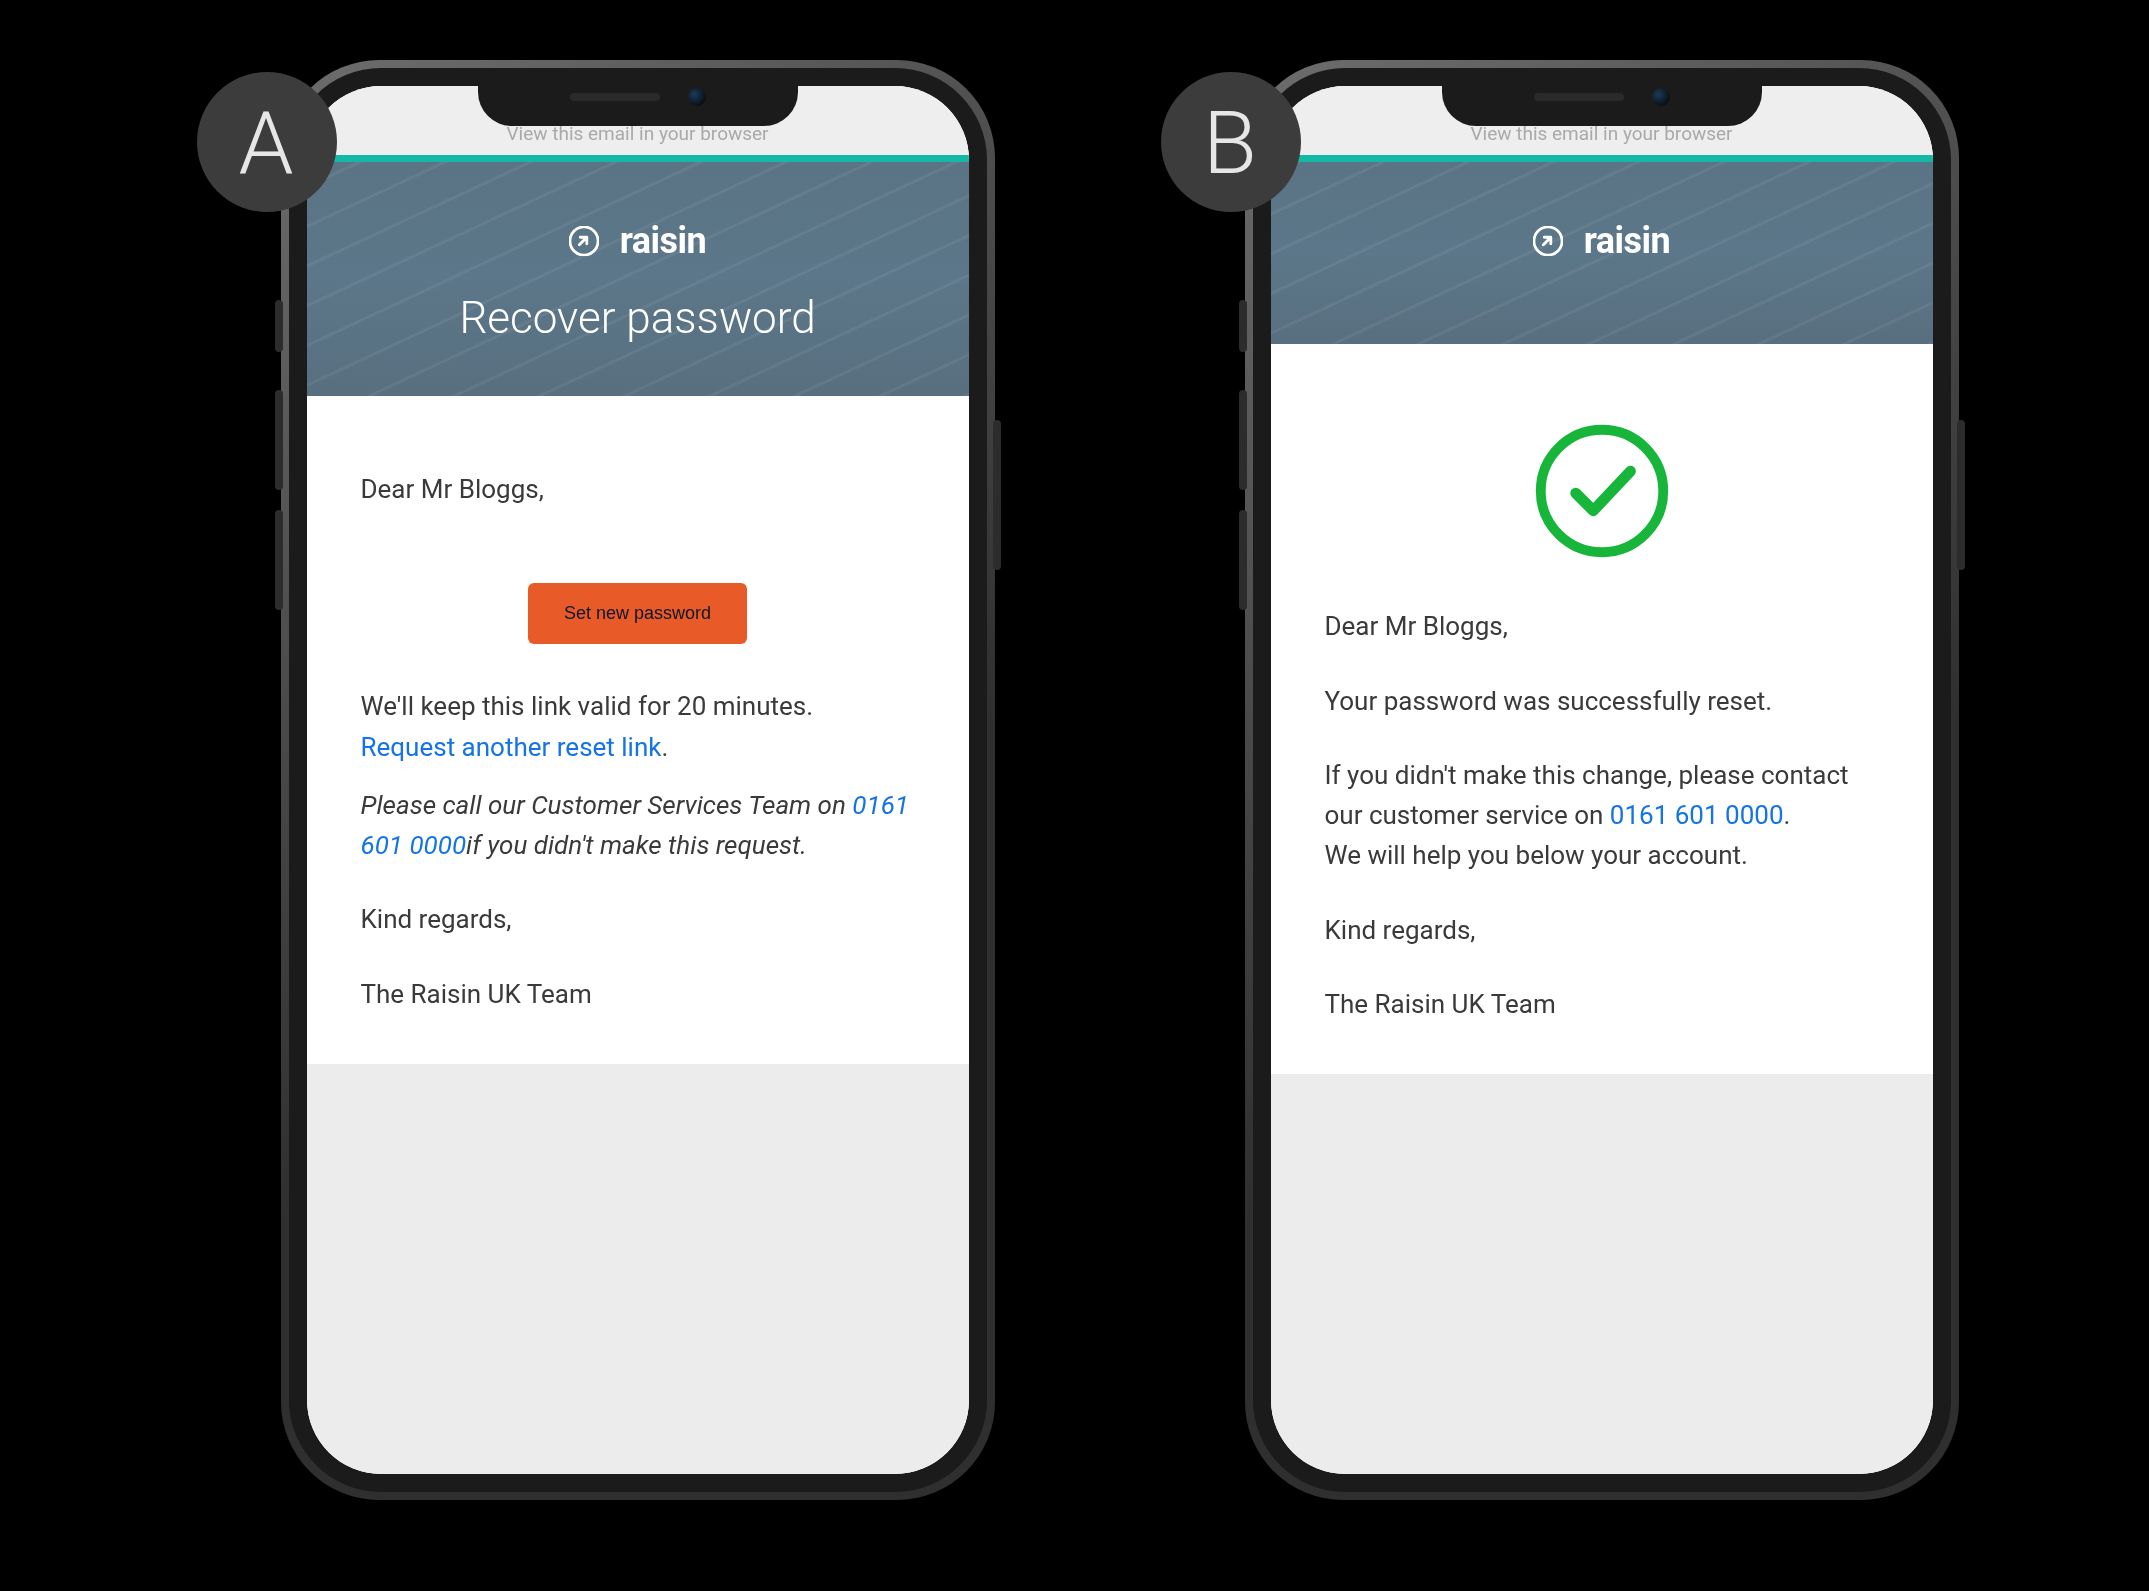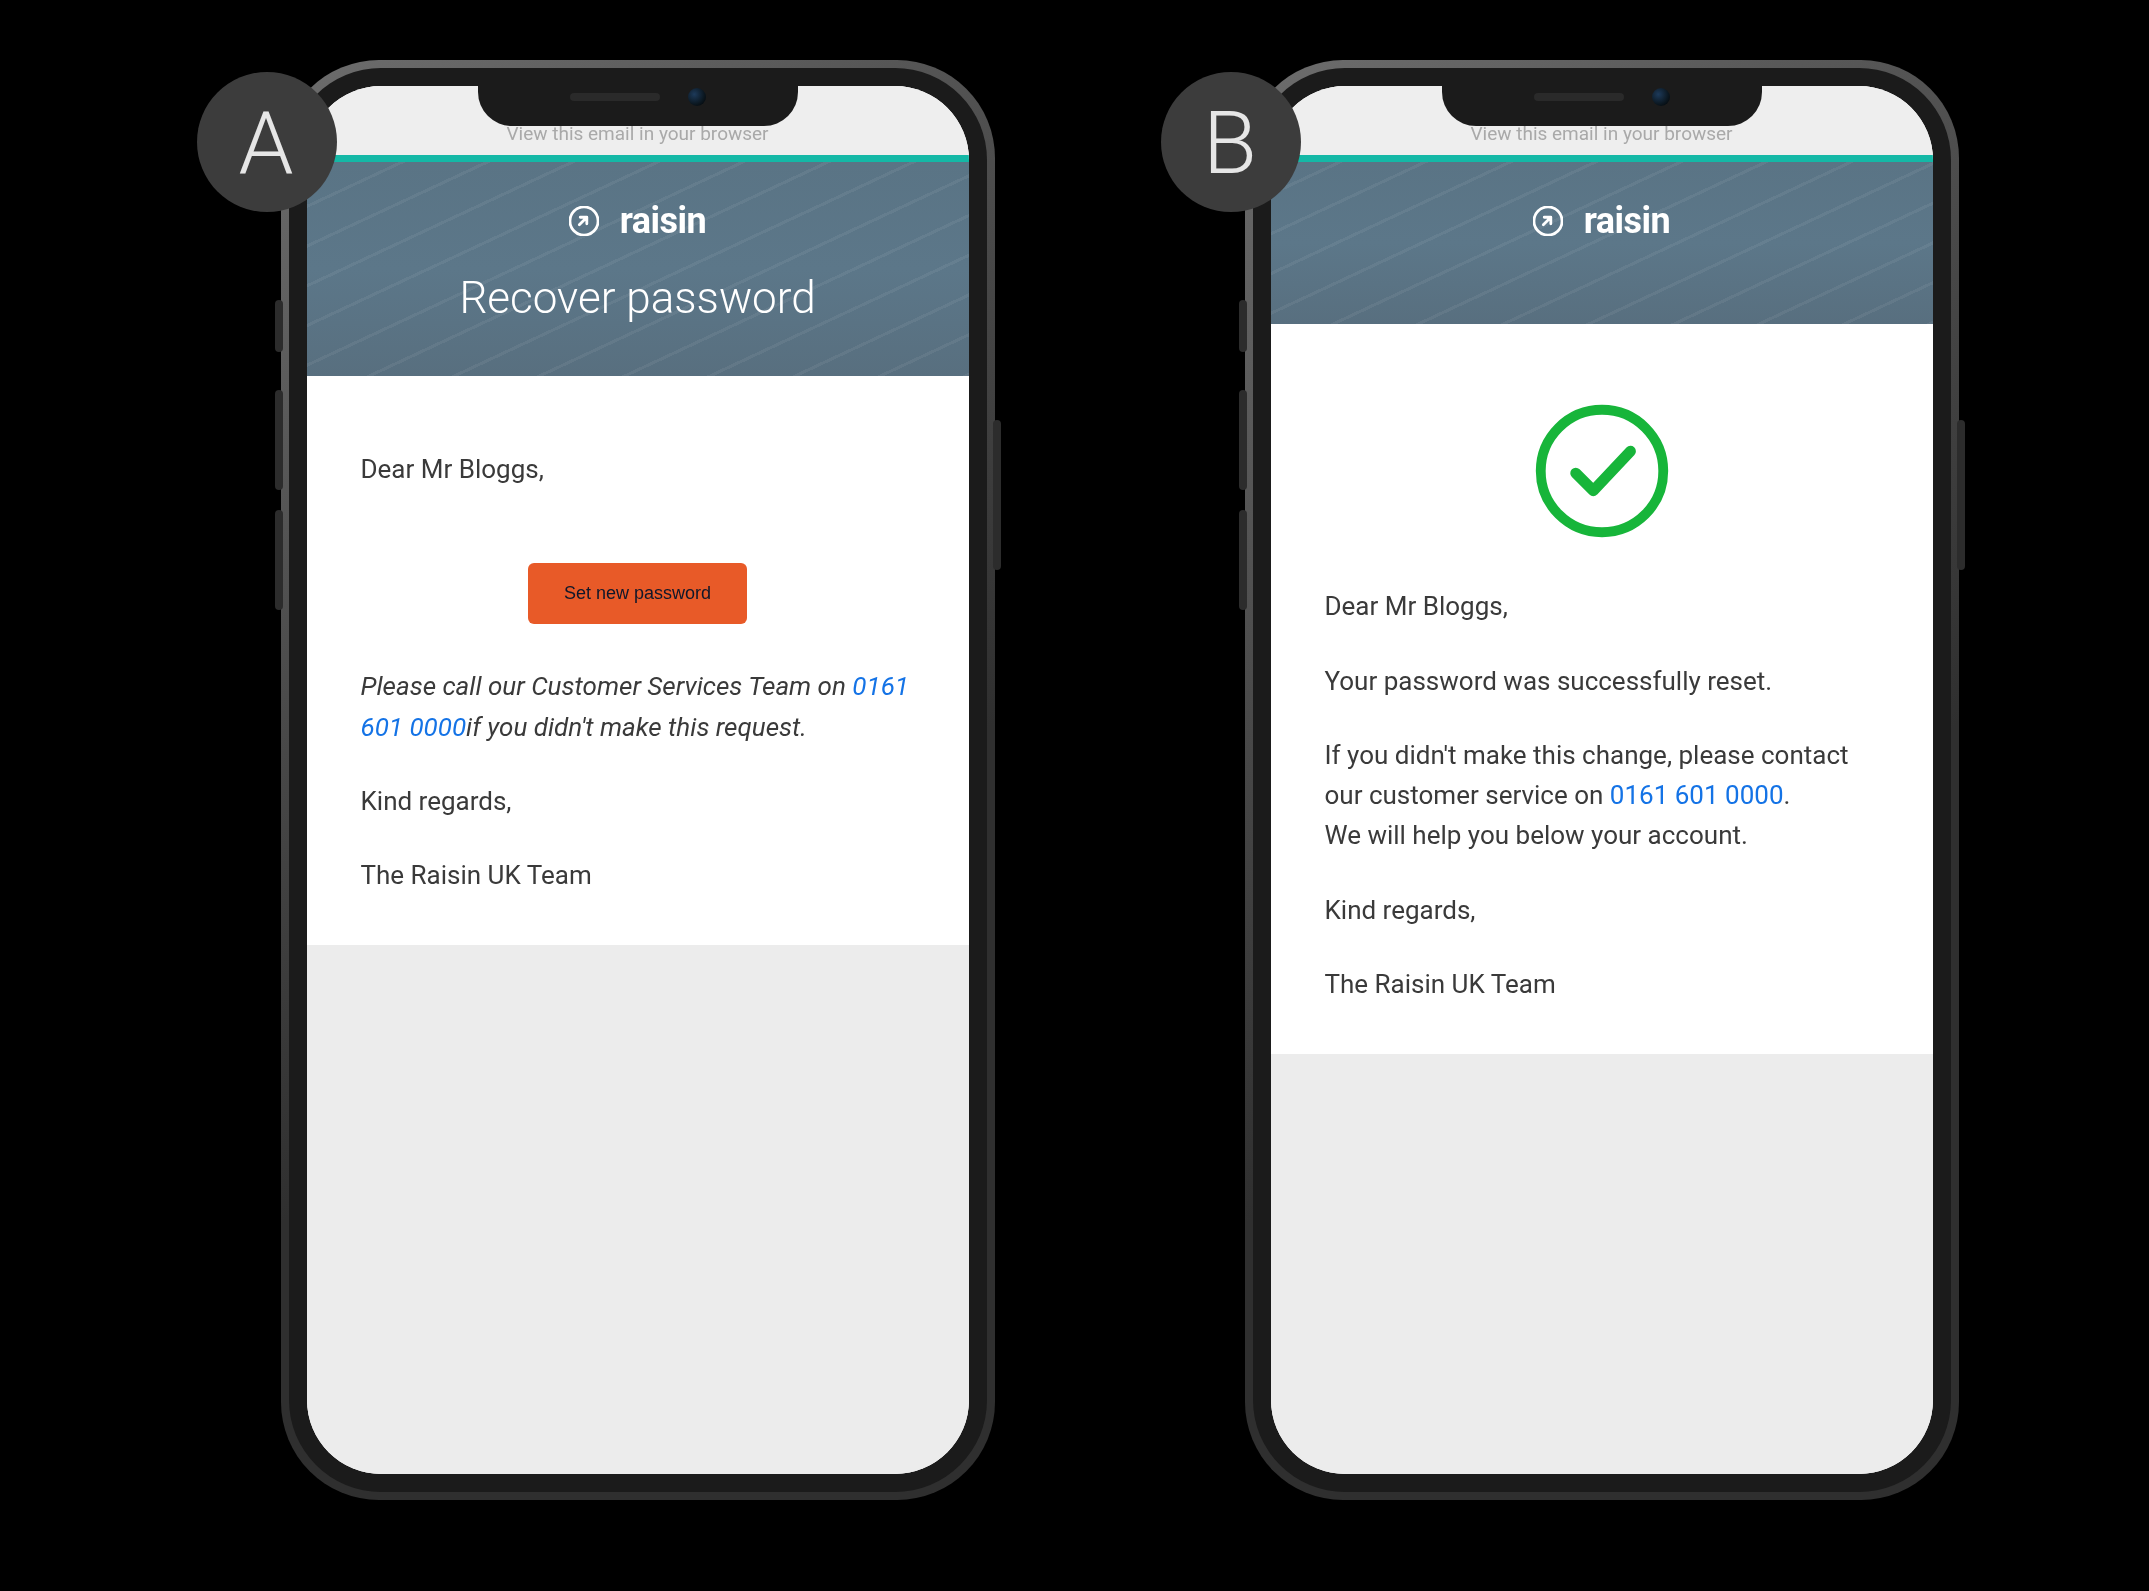--- a/index.html
+++ b/index.html
@@ -157,20 +157,21 @@
     color: #ffffff;
     text-align: center;
     padding: 38px 20px 52px 20px;
   }
   .logo-row {
     display: flex;
     align-items: center;
     justify-content: center;
     gap: 21px;
     margin-bottom: 30px;
+    margin-top: 20px;
   }
   .logo-mark {
     width: 30px; height: 30px;
     display: inline-block;
     color: #ffffff;
   }
   .logo-text {
     font-size: 36px;
     font-weight: 700;
     letter-spacing: -0.5px;
@@ -264,20 +265,24 @@
             <h1 class="email-title">Recover password</h1>
           </div>
 
           <div class="email-body">
             <p>Dear Mr Bloggs,</p>
 
             <div class="cta-row">
               <button class="cta-btn">Set new password</button>
             </div>
 
+            <p class="tight">
+              <span>We'll keep this link valid for 20 minutes.</span><br>
+              <a class="link-blue"><span>Request another reset link</span></a><span>.</span>
+            </p>
 
             <p style="margin-top:18px;font-style:italic;">
               <span>Please call our Customer Services Team on </span>
               <a class="link-blue">0161 601 0000</a><span>if you didn't make this request.</span>
             </p>
 
             <p>Kind regards,</p>
             <p style="margin-bottom:10px;">The Raisin UK Team</p>
           </div>
 

